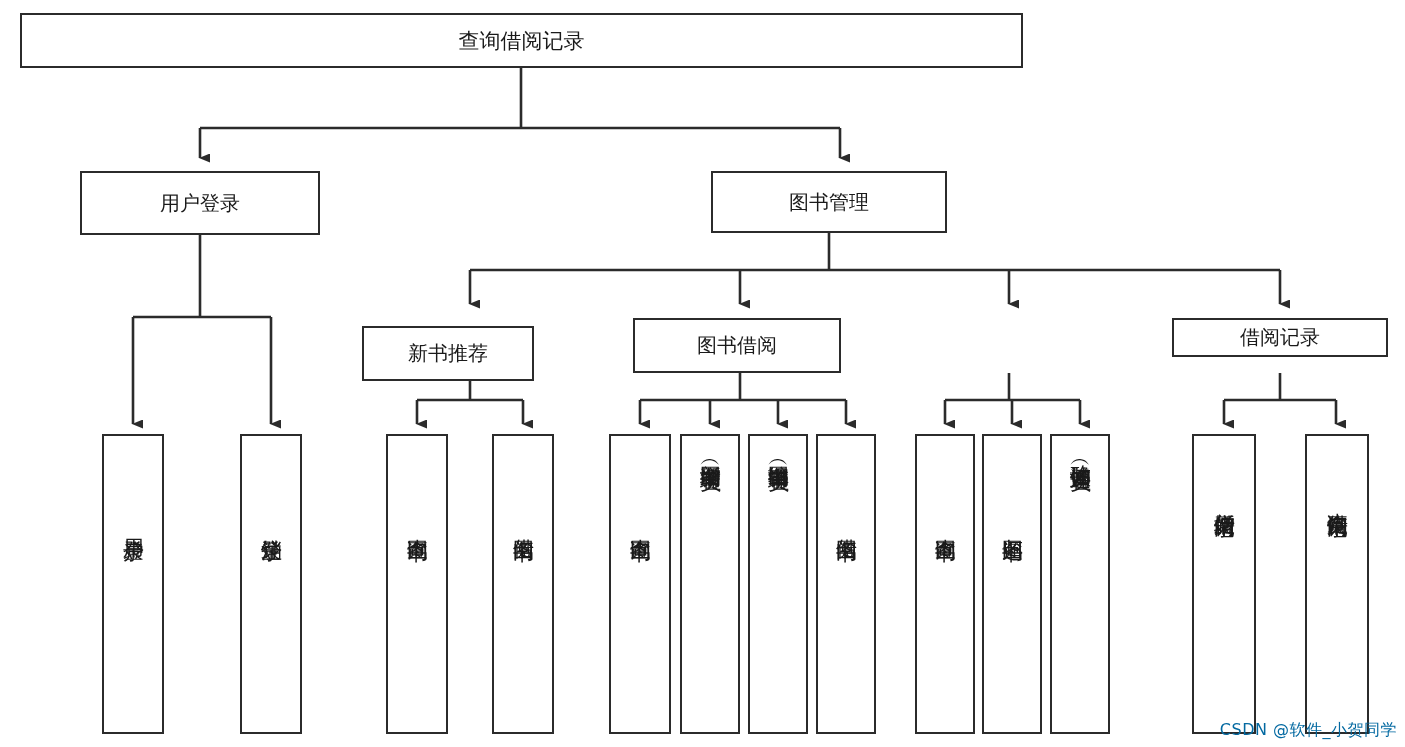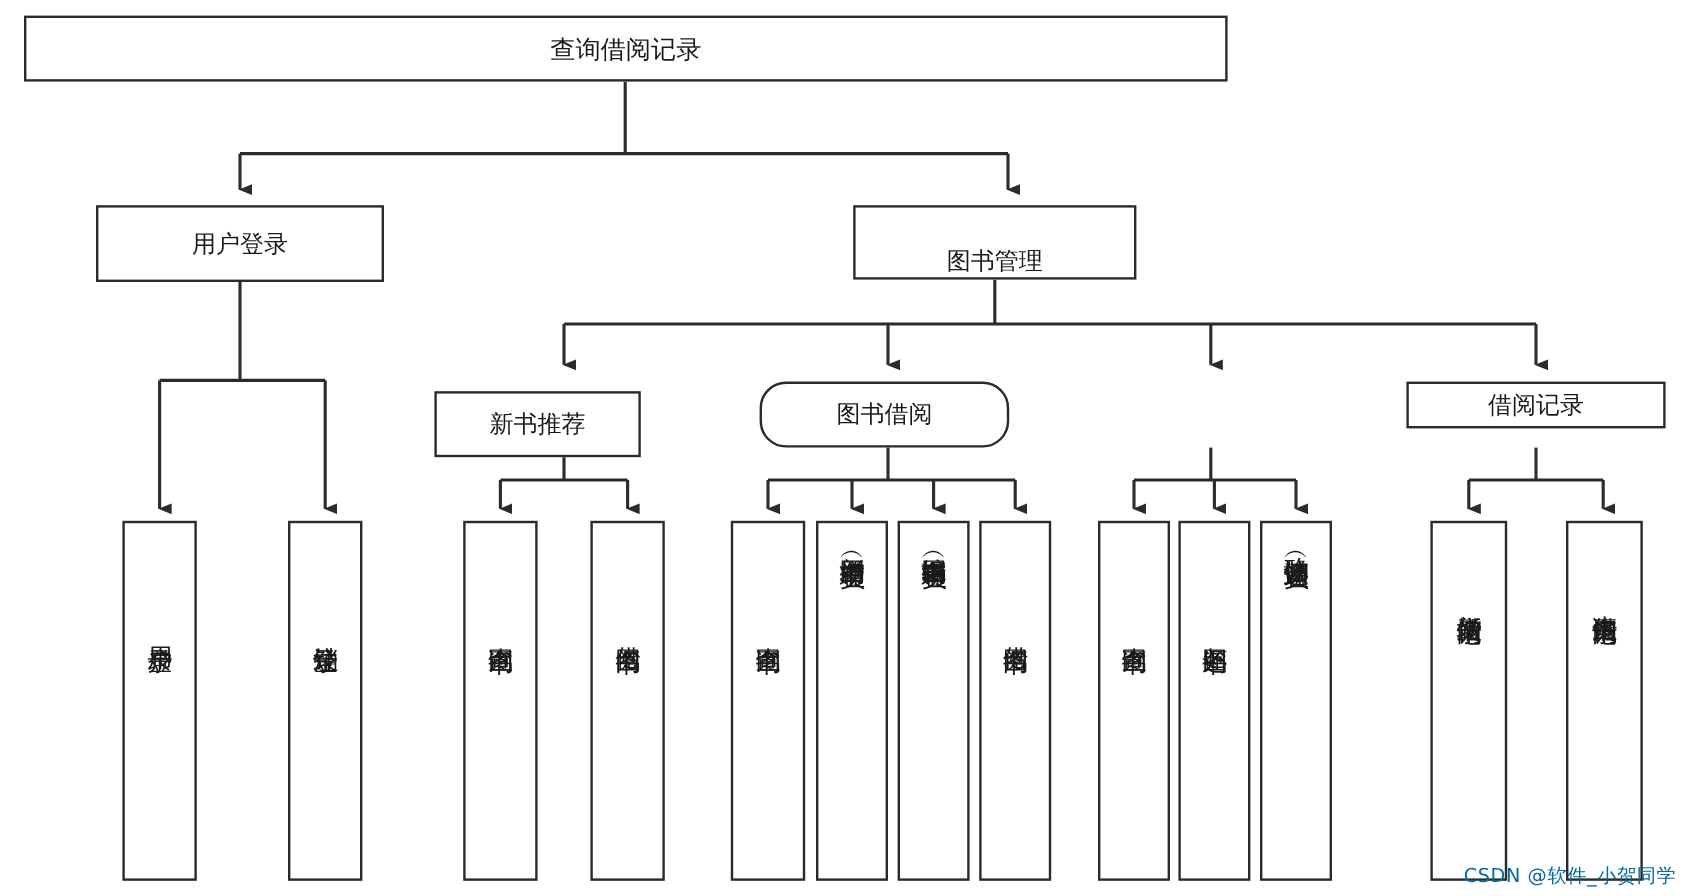--- a/index.html
+++ b/index.html
@@ -134,28 +134,28 @@
     </g>
   </svg>
 
   <div class="node root" style="left:20px; top:13px; width:1003px; height:55px;">
     <span>查询借阅记录</span>
   </div>
 
   <div class="node lvl1" style="left:80px; top:171px; width:240px; height:64px;">
     <span>用户登录</span>
   </div>
-  <div class="node lvl1" style="left:711px; top:171px; width:236px; height:62px;align-items:flex-end;">
+  <div class="node lvl1" style="left:711px; top:171px; width:236px; height:62px;">
     <span>图书管理</span>
   </div>
 
   <div class="node lvl2" style="left:362px; top:326px; width:172px; height:55px;">
     <span>新书推荐</span>
   </div>
-  <div class="node lvl2" style="left:633px; top:318px; width:208px; height:55px;border-radius:22px;">
+  <div class="node lvl2" style="left:633px; top:318px; width:208px; height:55px;">
     <span>图书借阅</span>
   </div>
   <div class="node lvl2" style="left:1172px; top:318px; width:216px; height:39px;">
     <span>借阅记录</span>
   </div>
 
   <div class="node leaf leaf-short" style="left:102px; top:434px; width:62px; height:300px;">
     <span class="vtext">用户登录</span>
   </div>
   <div class="node leaf leaf-short" style="left:240px; top:434px; width:62px; height:300px;">

